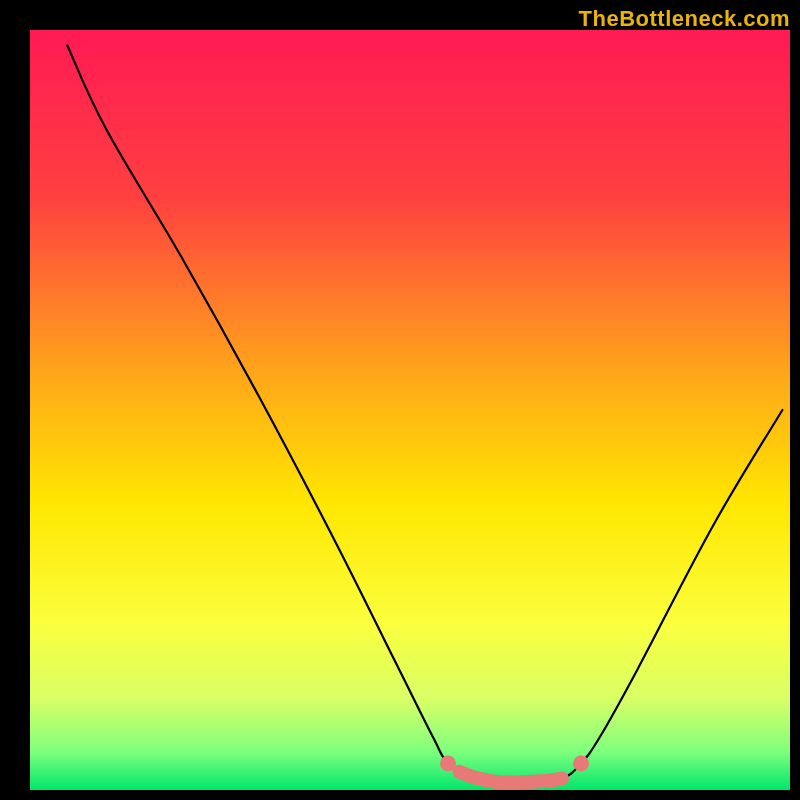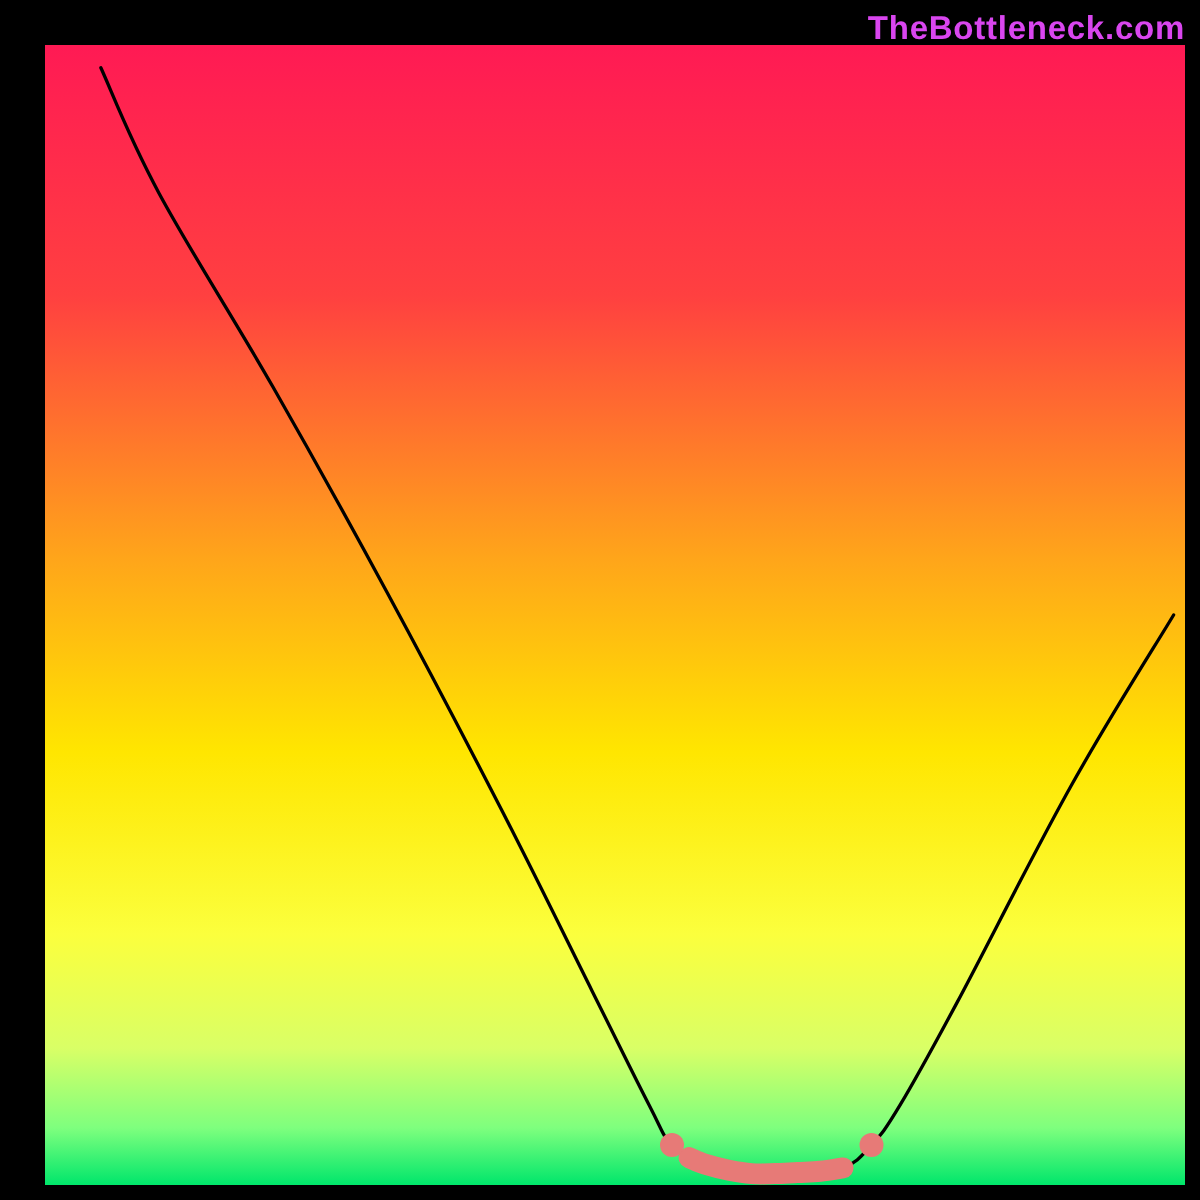--- a/index.html
+++ b/index.html
@@ -14,21 +14,21 @@
   .frame {
     position: relative;
     width: 800px;
     height: 800px;
     background: #000;
   }
   .watermark {
     position: absolute;
     top: 6px;
     right: 10px;
-    color: #d946ef;
+    color: #eab308;
     font-size: 22px;
     font-weight: 600;
     letter-spacing: 0.5px;
     z-index: 5;
     margin-left: 35px;
   }
   svg {
     position: absolute;
     left: 0;
     top: 0;

